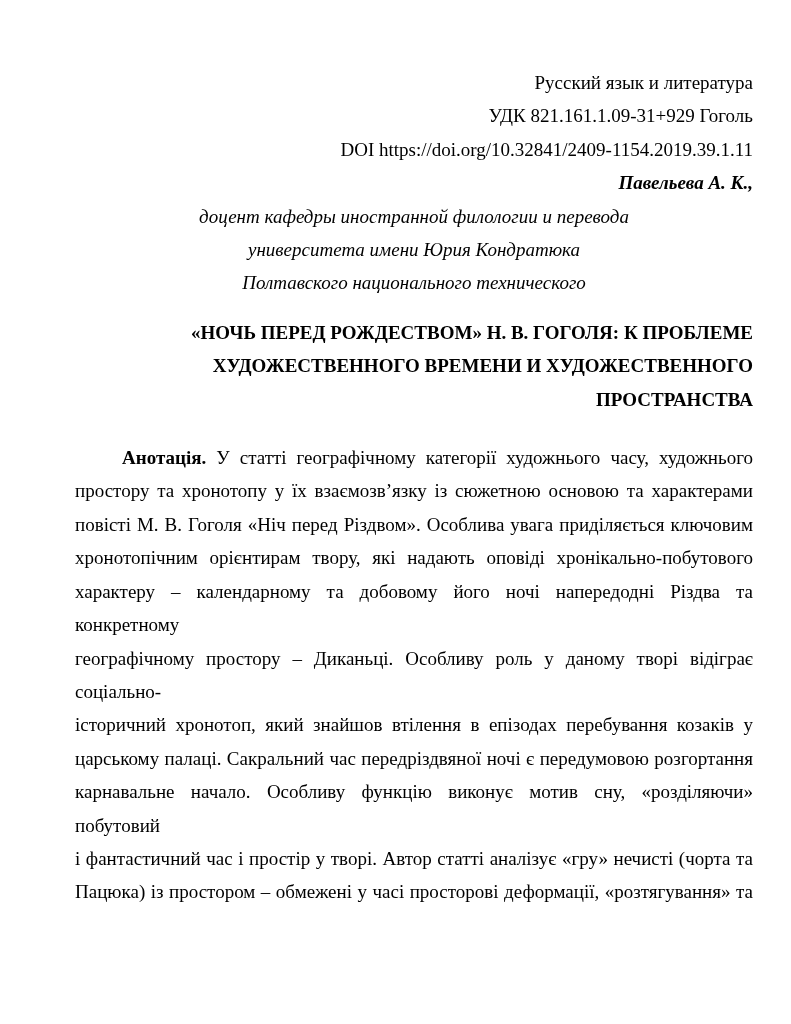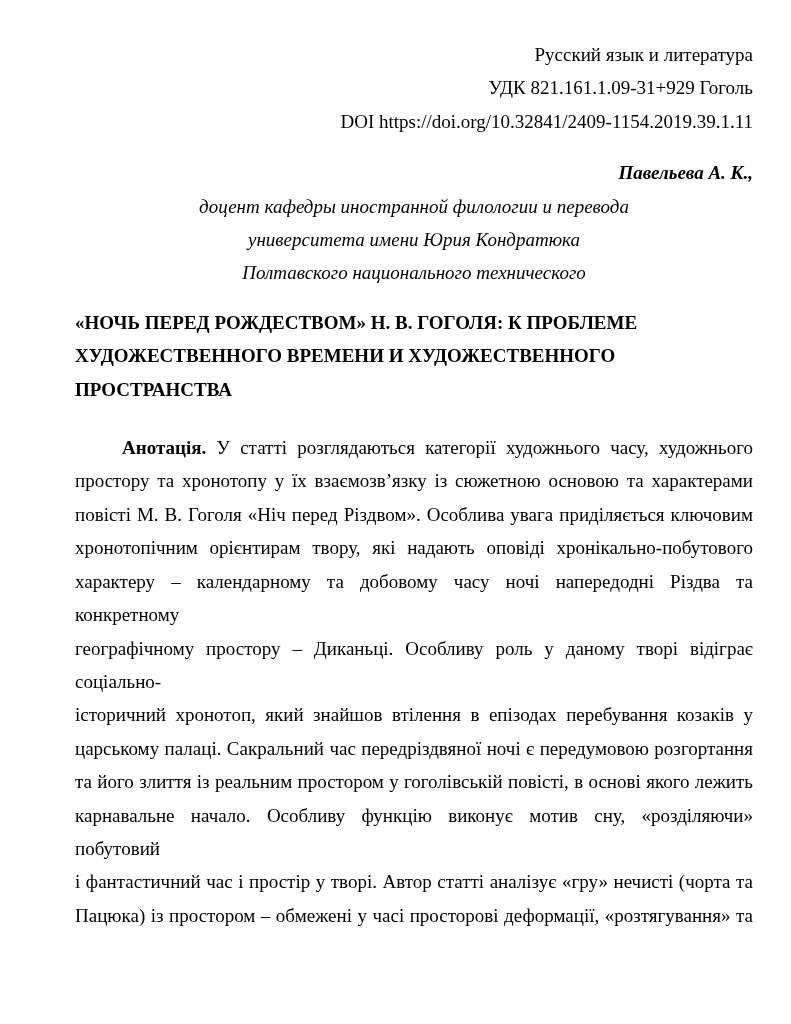--- a/index.html
+++ b/index.html
@@ -10,31 +10,31 @@
   .page {
     position: relative;
     width: 791px;
     height: 1024px;
     background: #ffffff;
     color: #000000;
     font-family: "Liberation Serif", "DejaVu Serif", serif;
     font-size: 19px;
     line-height: 33.4px;
     box-sizing: border-box;
-    padding: 38px 38px 0 75px;
+    padding: 66px 38px 0 75px;
     overflow: hidden;
   }
   .right-block { text-align: right; }
   .bold { font-weight: normal; }
   .italic { font-style: italic; text-align: center; }
   .bold-italic { font-weight: bold; font-style: italic; }
-  .author-block { margin-top: 18px; }
+  .author-block { }
   .title-block {
     margin-top: 16px;
-    text-align: left;
+    text-align: right;
     font-weight: bold;
   }
   .abstract-block { margin-top: 25px; }
   .jline {
     text-align: justify;
     text-align-last: justify;
     -moz-text-align-last: justify;
     white-space: normal;
   }
   .first-indent { text-indent: 47px; }
@@ -57,28 +57,27 @@
     <div class="italic">Полтавского национального технического</div>
   </div>
 
   <div class="title-block">
     <div>«НОЧЬ ПЕРЕД РОЖДЕСТВОМ» Н. В. ГОГОЛЯ: К ПРОБЛЕМЕ</div>
     <div>ХУДОЖЕСТВЕННОГО ВРЕМЕНИ И ХУДОЖЕСТВЕННОГО</div>
     <div>ПРОСТРАНСТВА</div>
   </div>
 
   <div class="abstract-block">
-    <div class="jline first-indent"><b>Анотація.</b><span> У статті розглядаються категорії художнього часу, художнього</span></div>
+    <div class="jline first-indent"><b>Анотація.</b><span> У статті географічному категорії художнього часу, художнього</span></div>
     <div class="jline">простору та хронотопу у їх взаємозв’язку із сюжетною основою та характерами</div>
     <div class="jline">повісті М. В. Гоголя «Ніч перед Різдвом». Особлива увага приділяється ключовим</div>
     <div class="jline">хронотопічним орієнтирам твору, які надають оповіді хронікально-побутового</div>
-    <div class="jline">характеру – календарному та добовому часу ночі напередодні Різдва та конкретному</div>
+    <div class="jline">характеру – календарному та добовому його ночі напередодні Різдва та конкретному</div>
     <div class="jline">географічному простору – Диканьці. Особливу роль у даному творі відіграє соціально-</div>
     <div class="jline">історичний хронотоп, який знайшов втілення в епізодах перебування козаків у</div>
     <div class="jline">царському палаці. Сакральний час передріздвяної ночі є передумовою розгортання</div>
-    <div class="jline">та його злиття із реальним простором у гоголівській повісті, в основі якого лежить</div>
     <div class="jline">карнавальне начало. Особливу функцію виконує мотив сну, «розділяючи» побутовий</div>
     <div class="jline">і фантастичний час і простір у творі. Автор статті аналізує «гру» нечисті (чорта та</div>
     <div class="jline">Пацюка) із простором – обмежені у часі просторові деформації, «розтягування» та</div>
 
   </div>
 
 </div>
 
 </body></html>

